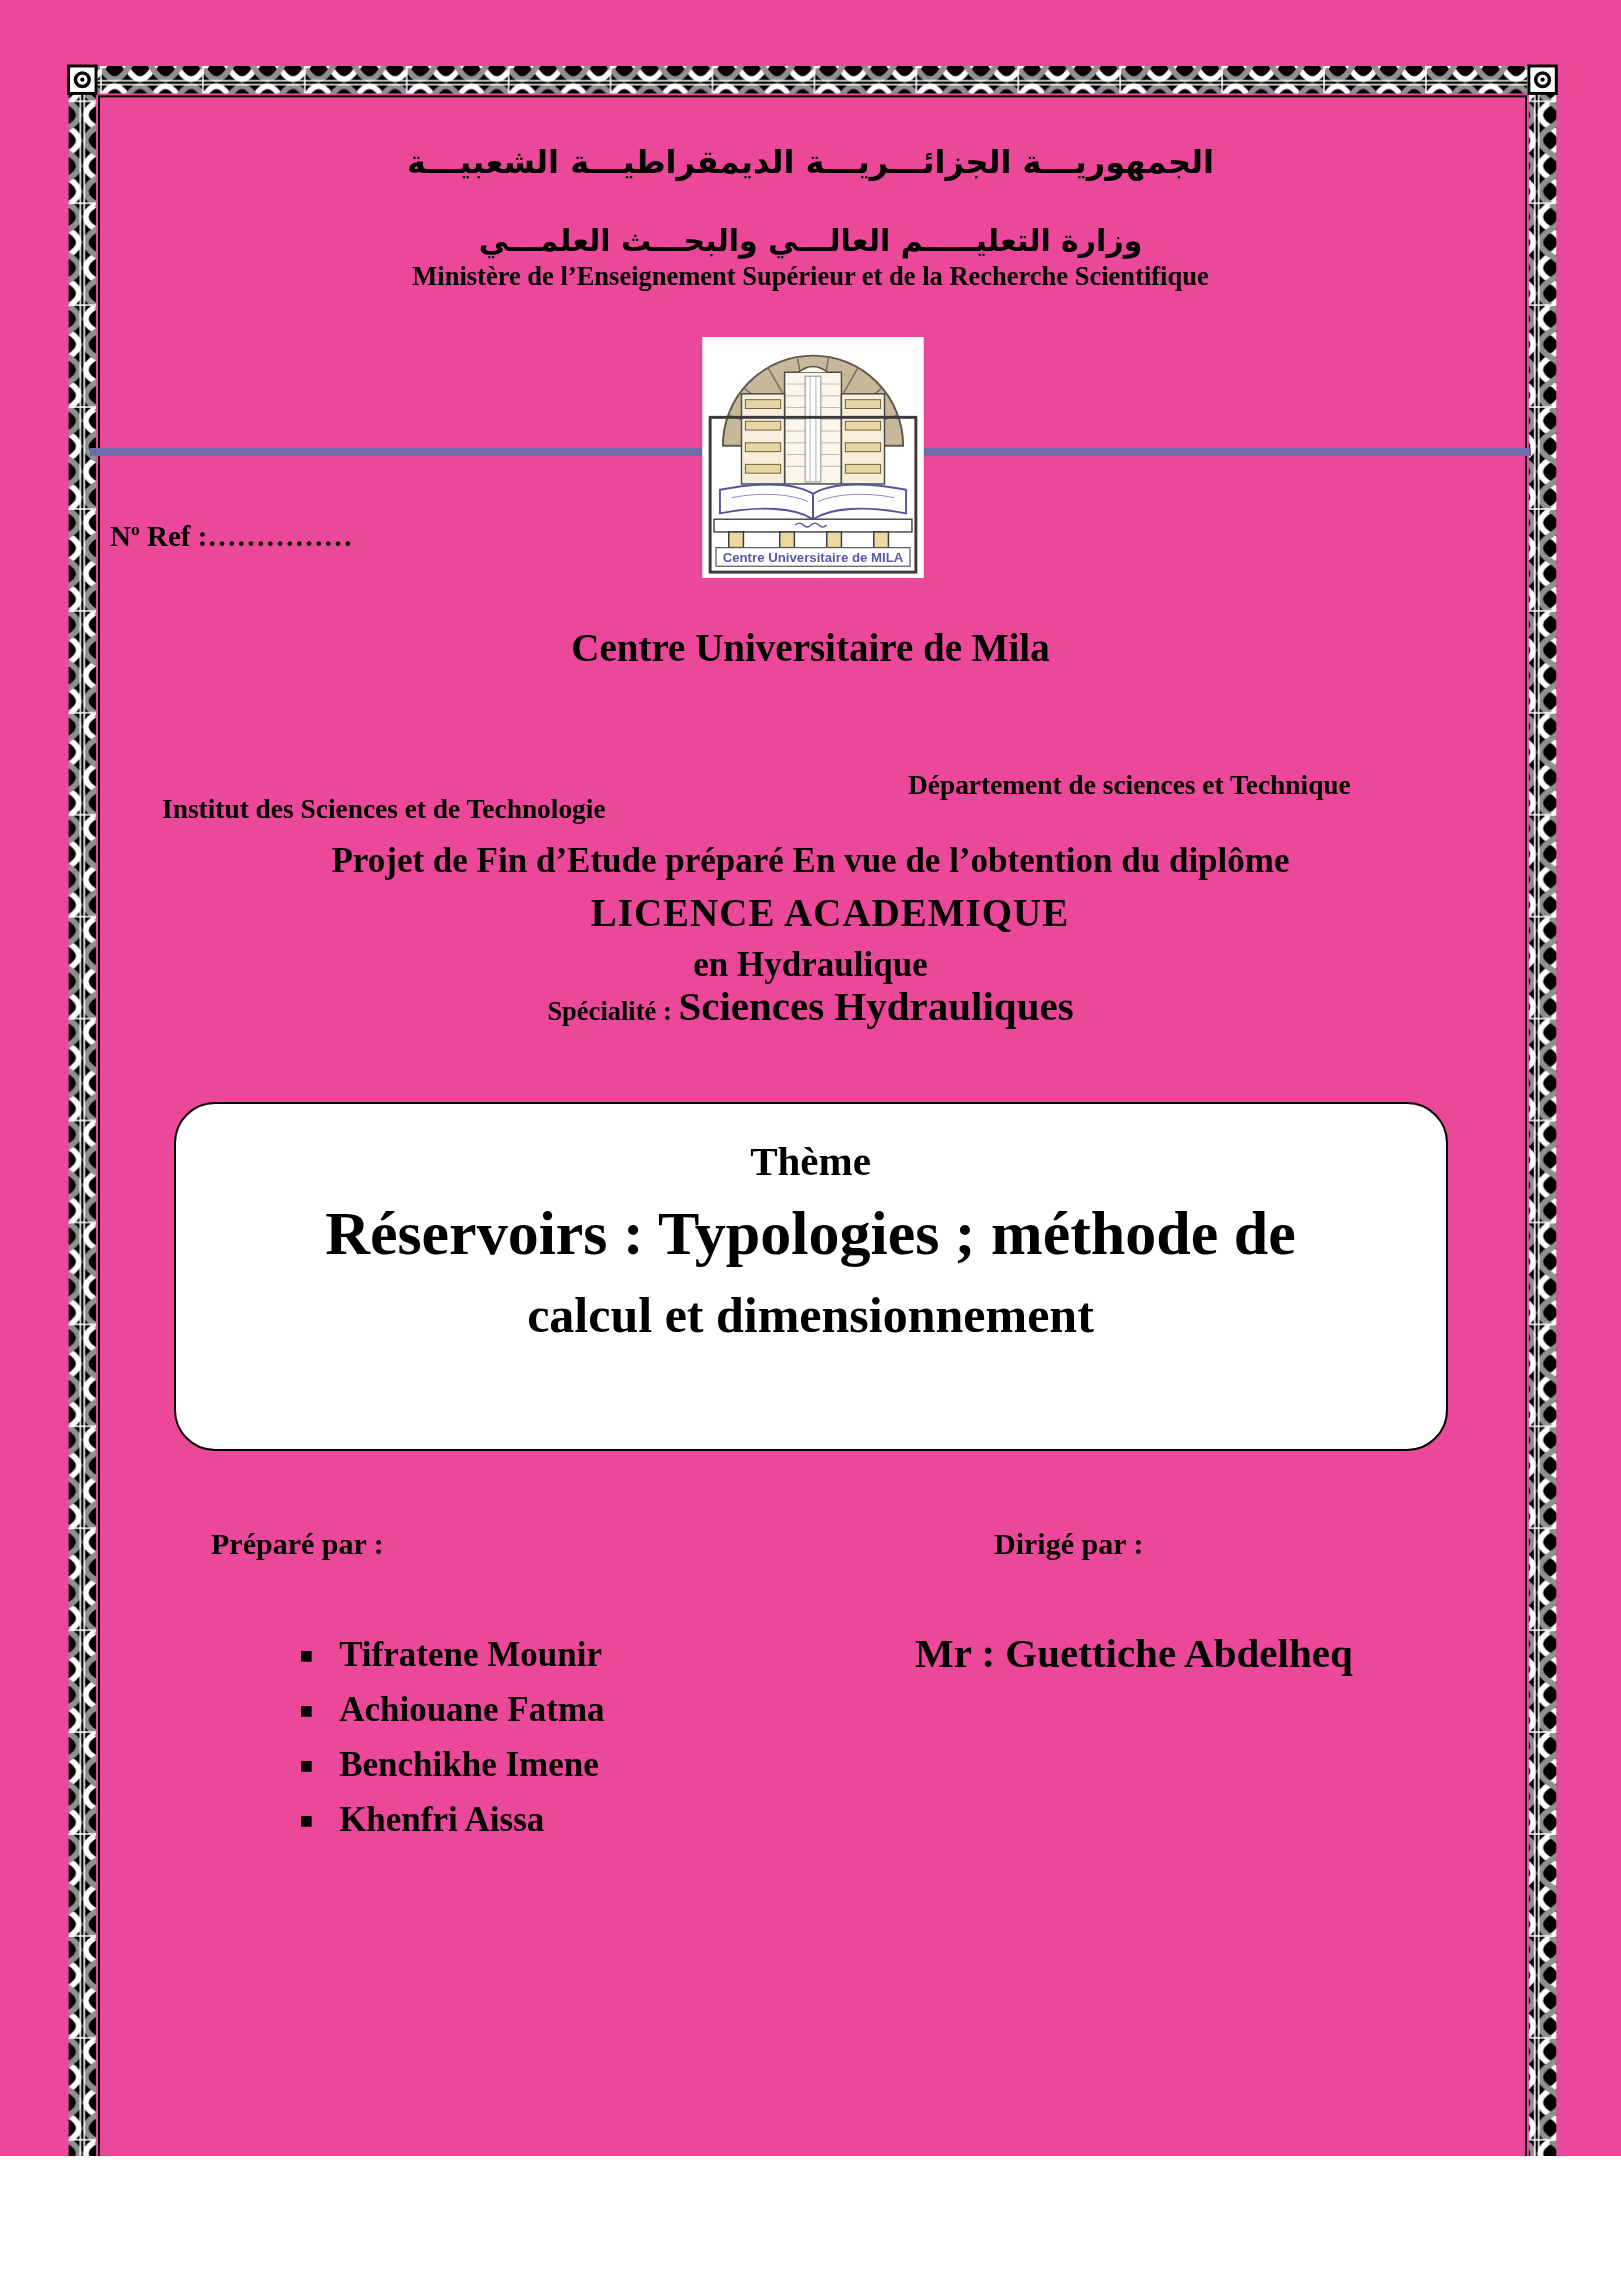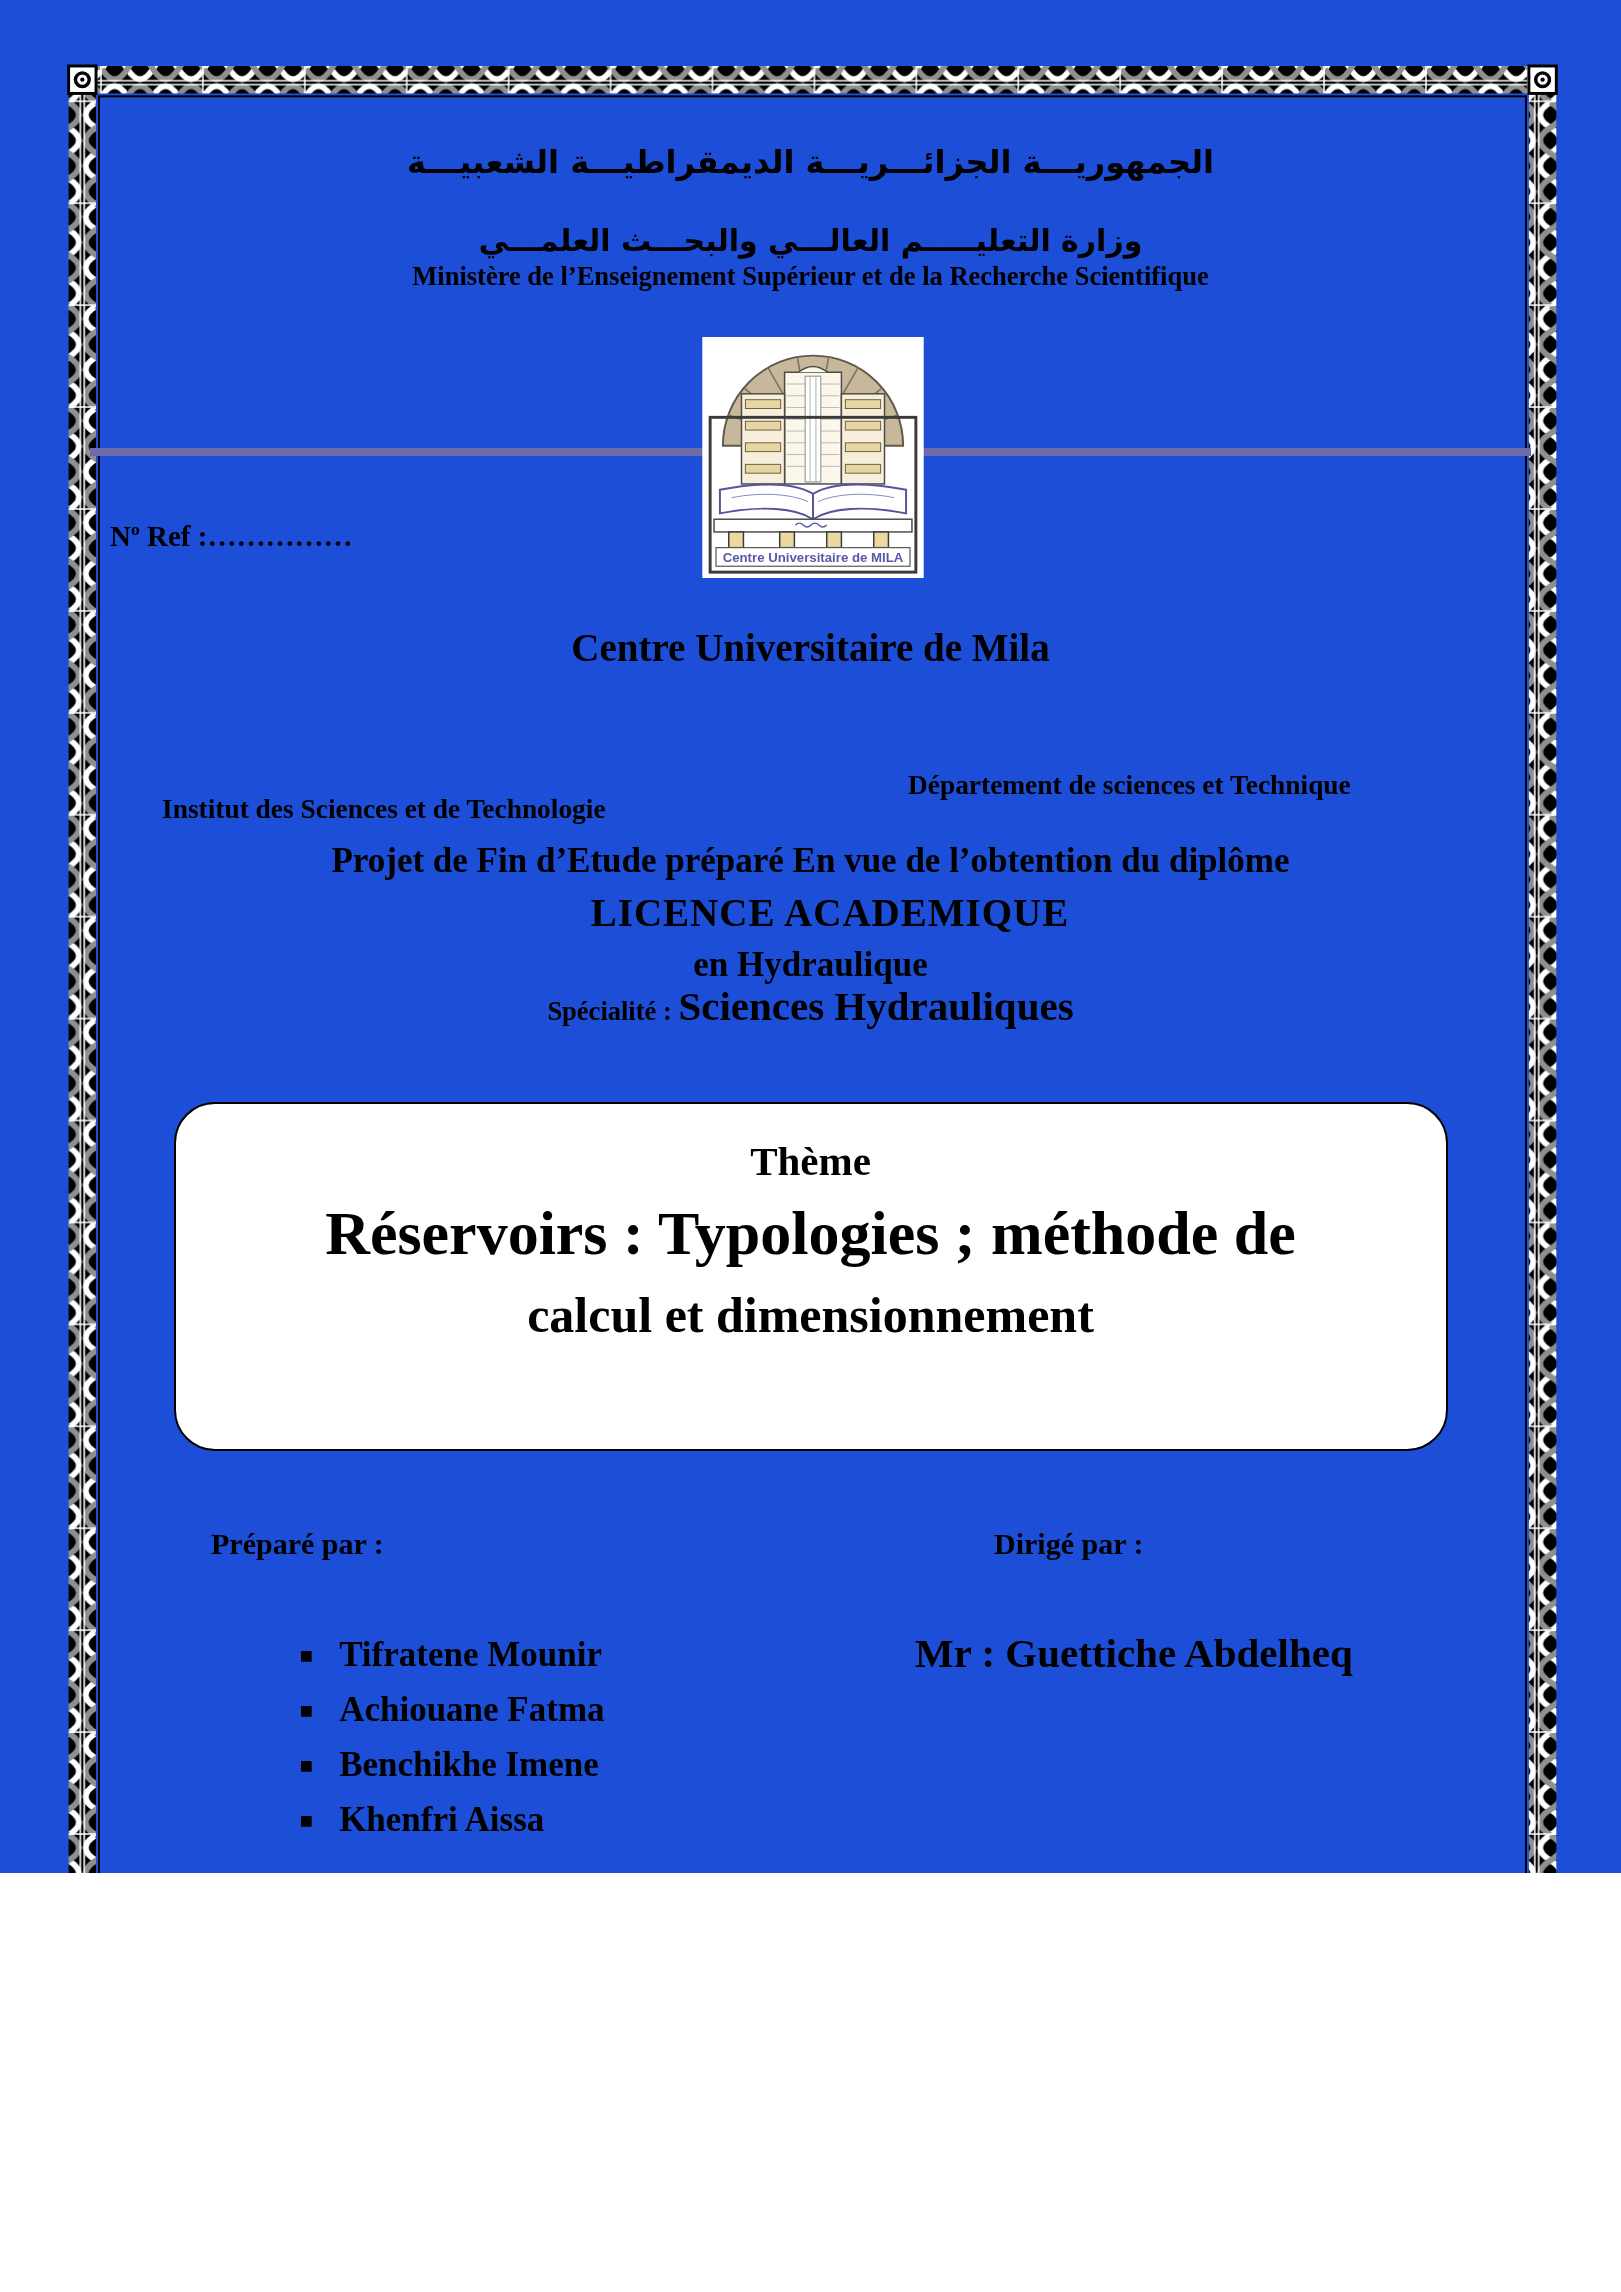--- a/index.html
+++ b/index.html
@@ -1,17 +1,17 @@
 <!DOCTYPE html>
 <html><head>
 <meta charset="utf-8">
 <style>
   html,body { margin:0; padding:0; background:#ffffff; }
   .page {
-    position:relative; width:1621px; height:1873px; background:#1d4ed8;
+    position:relative; width:1621px; height:2156px; background:#ec4899;
     font-family:"Liberation Serif", serif; color:#000; overflow:hidden;text-decoration:underline;
   }
   .abs { position:absolute; }
   .center { left:69px; right:69px; text-align:center; }
 
   
   .arabic1 { top:143px; font-family:"DejaVu Sans", sans-serif; font-size:32px; font-weight:bold; }
   .fr1     { top:190px; font-size:27.4px; font-weight:bold; }
   .arabic2 { top:223px; font-family:"DejaVu Sans", sans-serif; font-size:30px; font-weight:bold; }
   .fr2     { top:261px; font-size:26.5px; font-weight:bold; }

